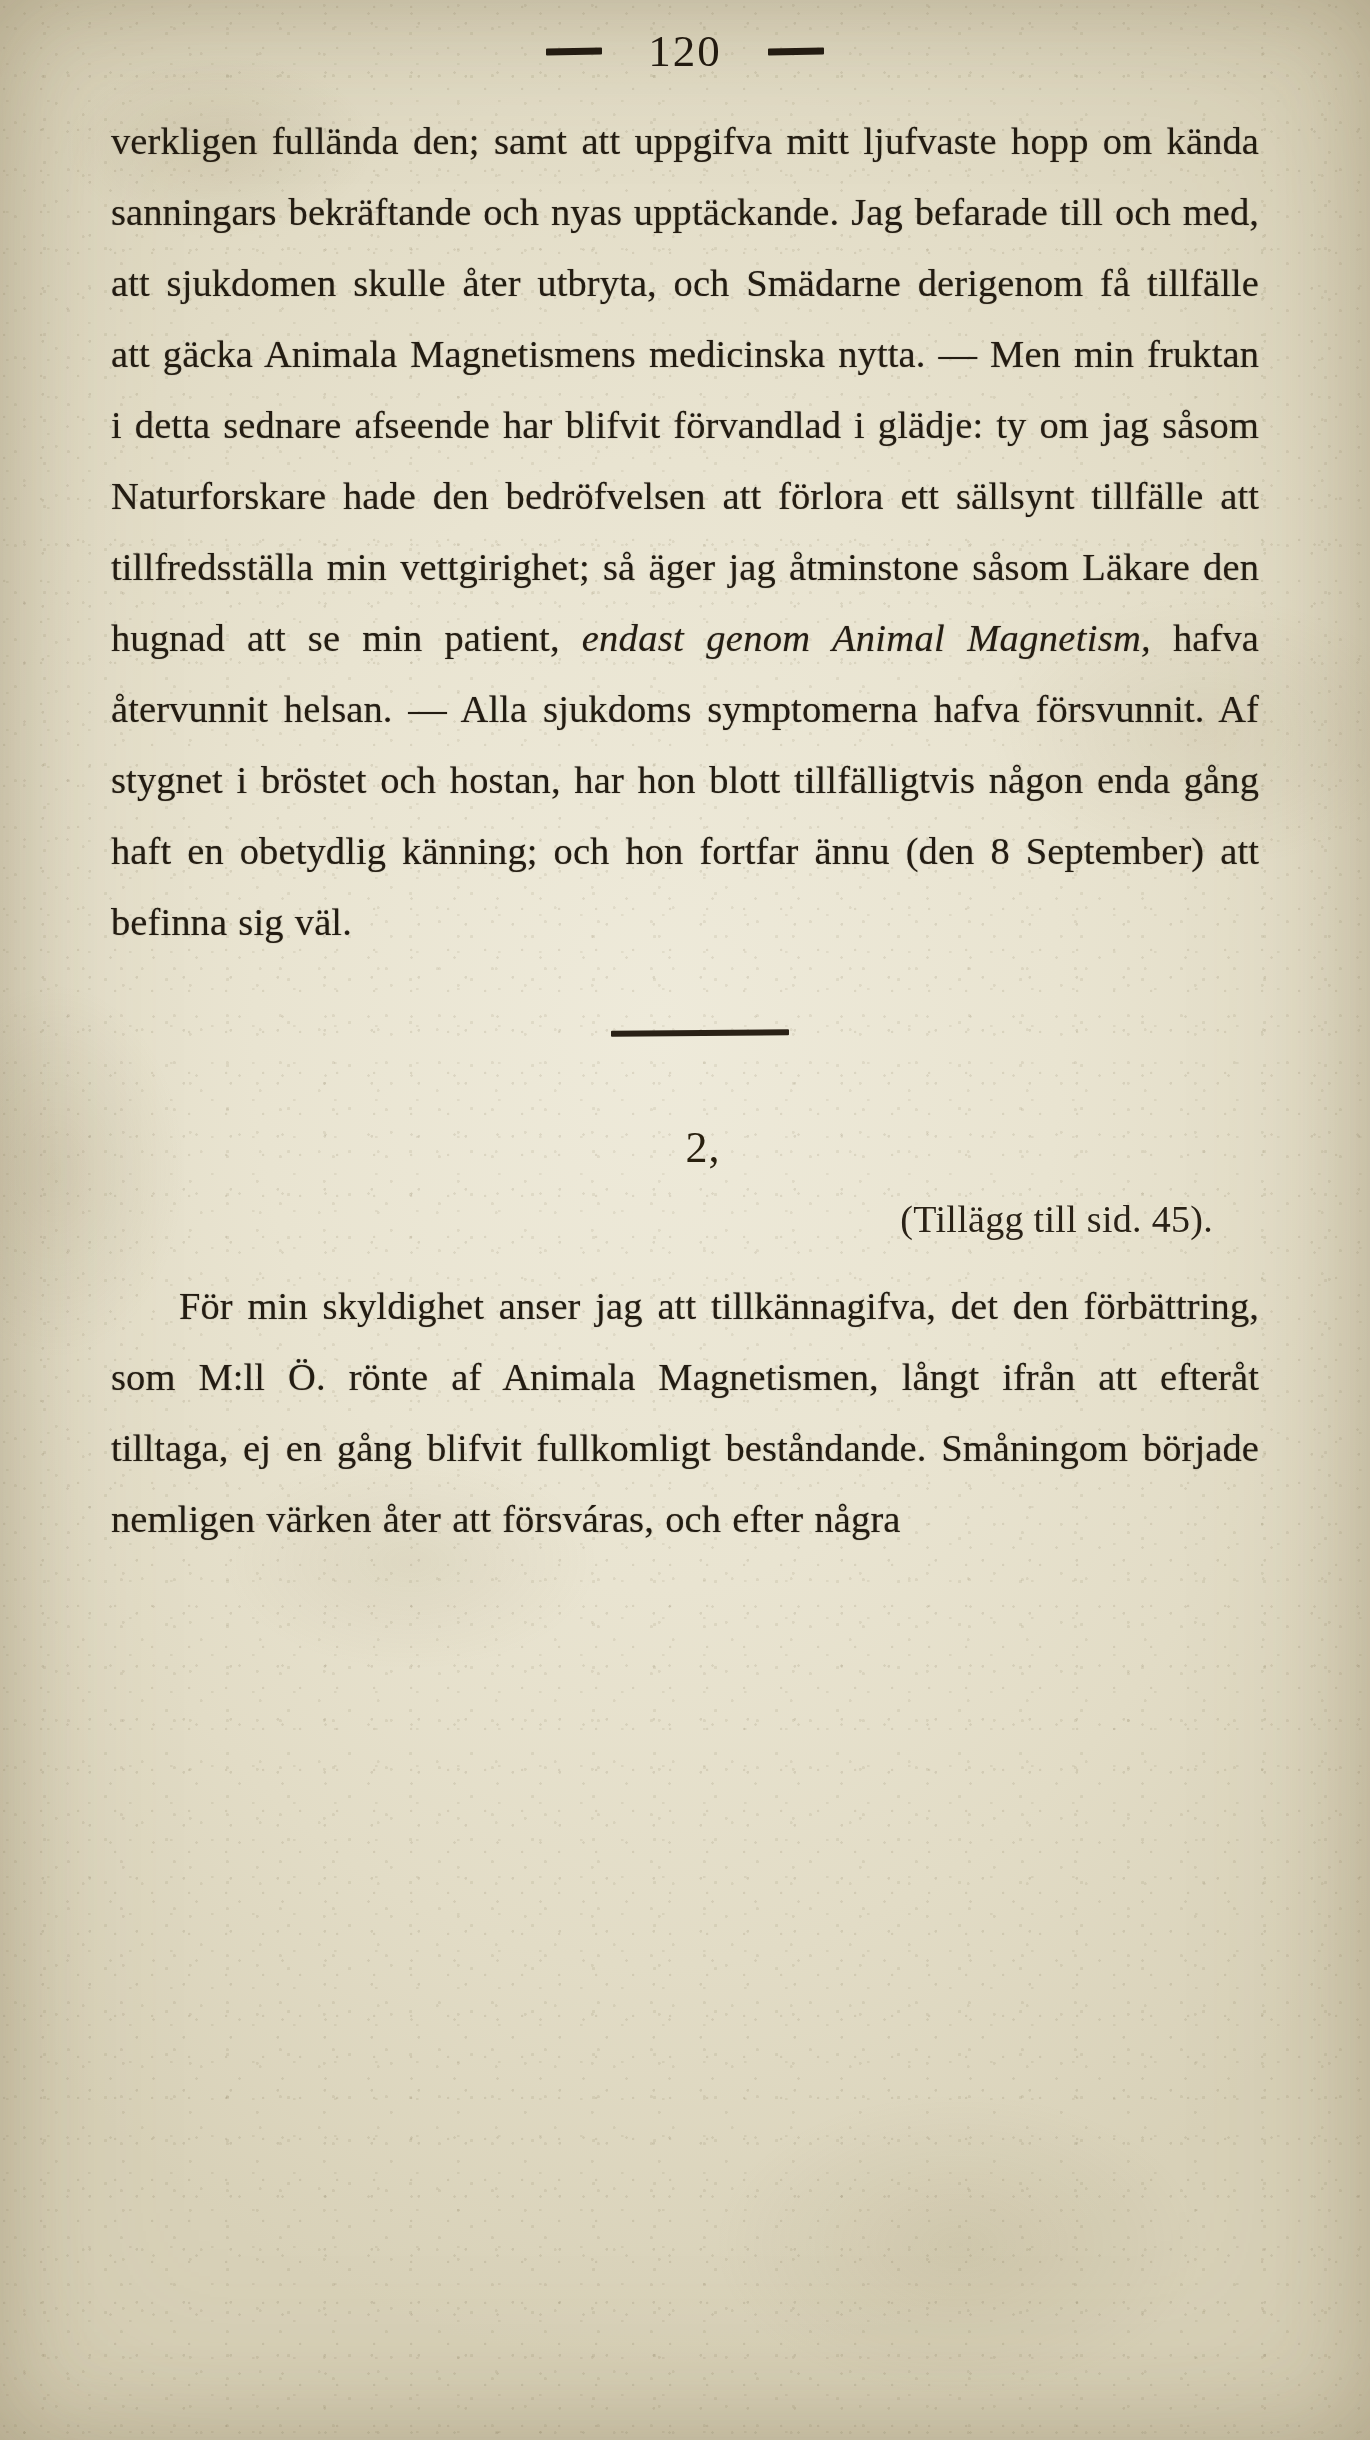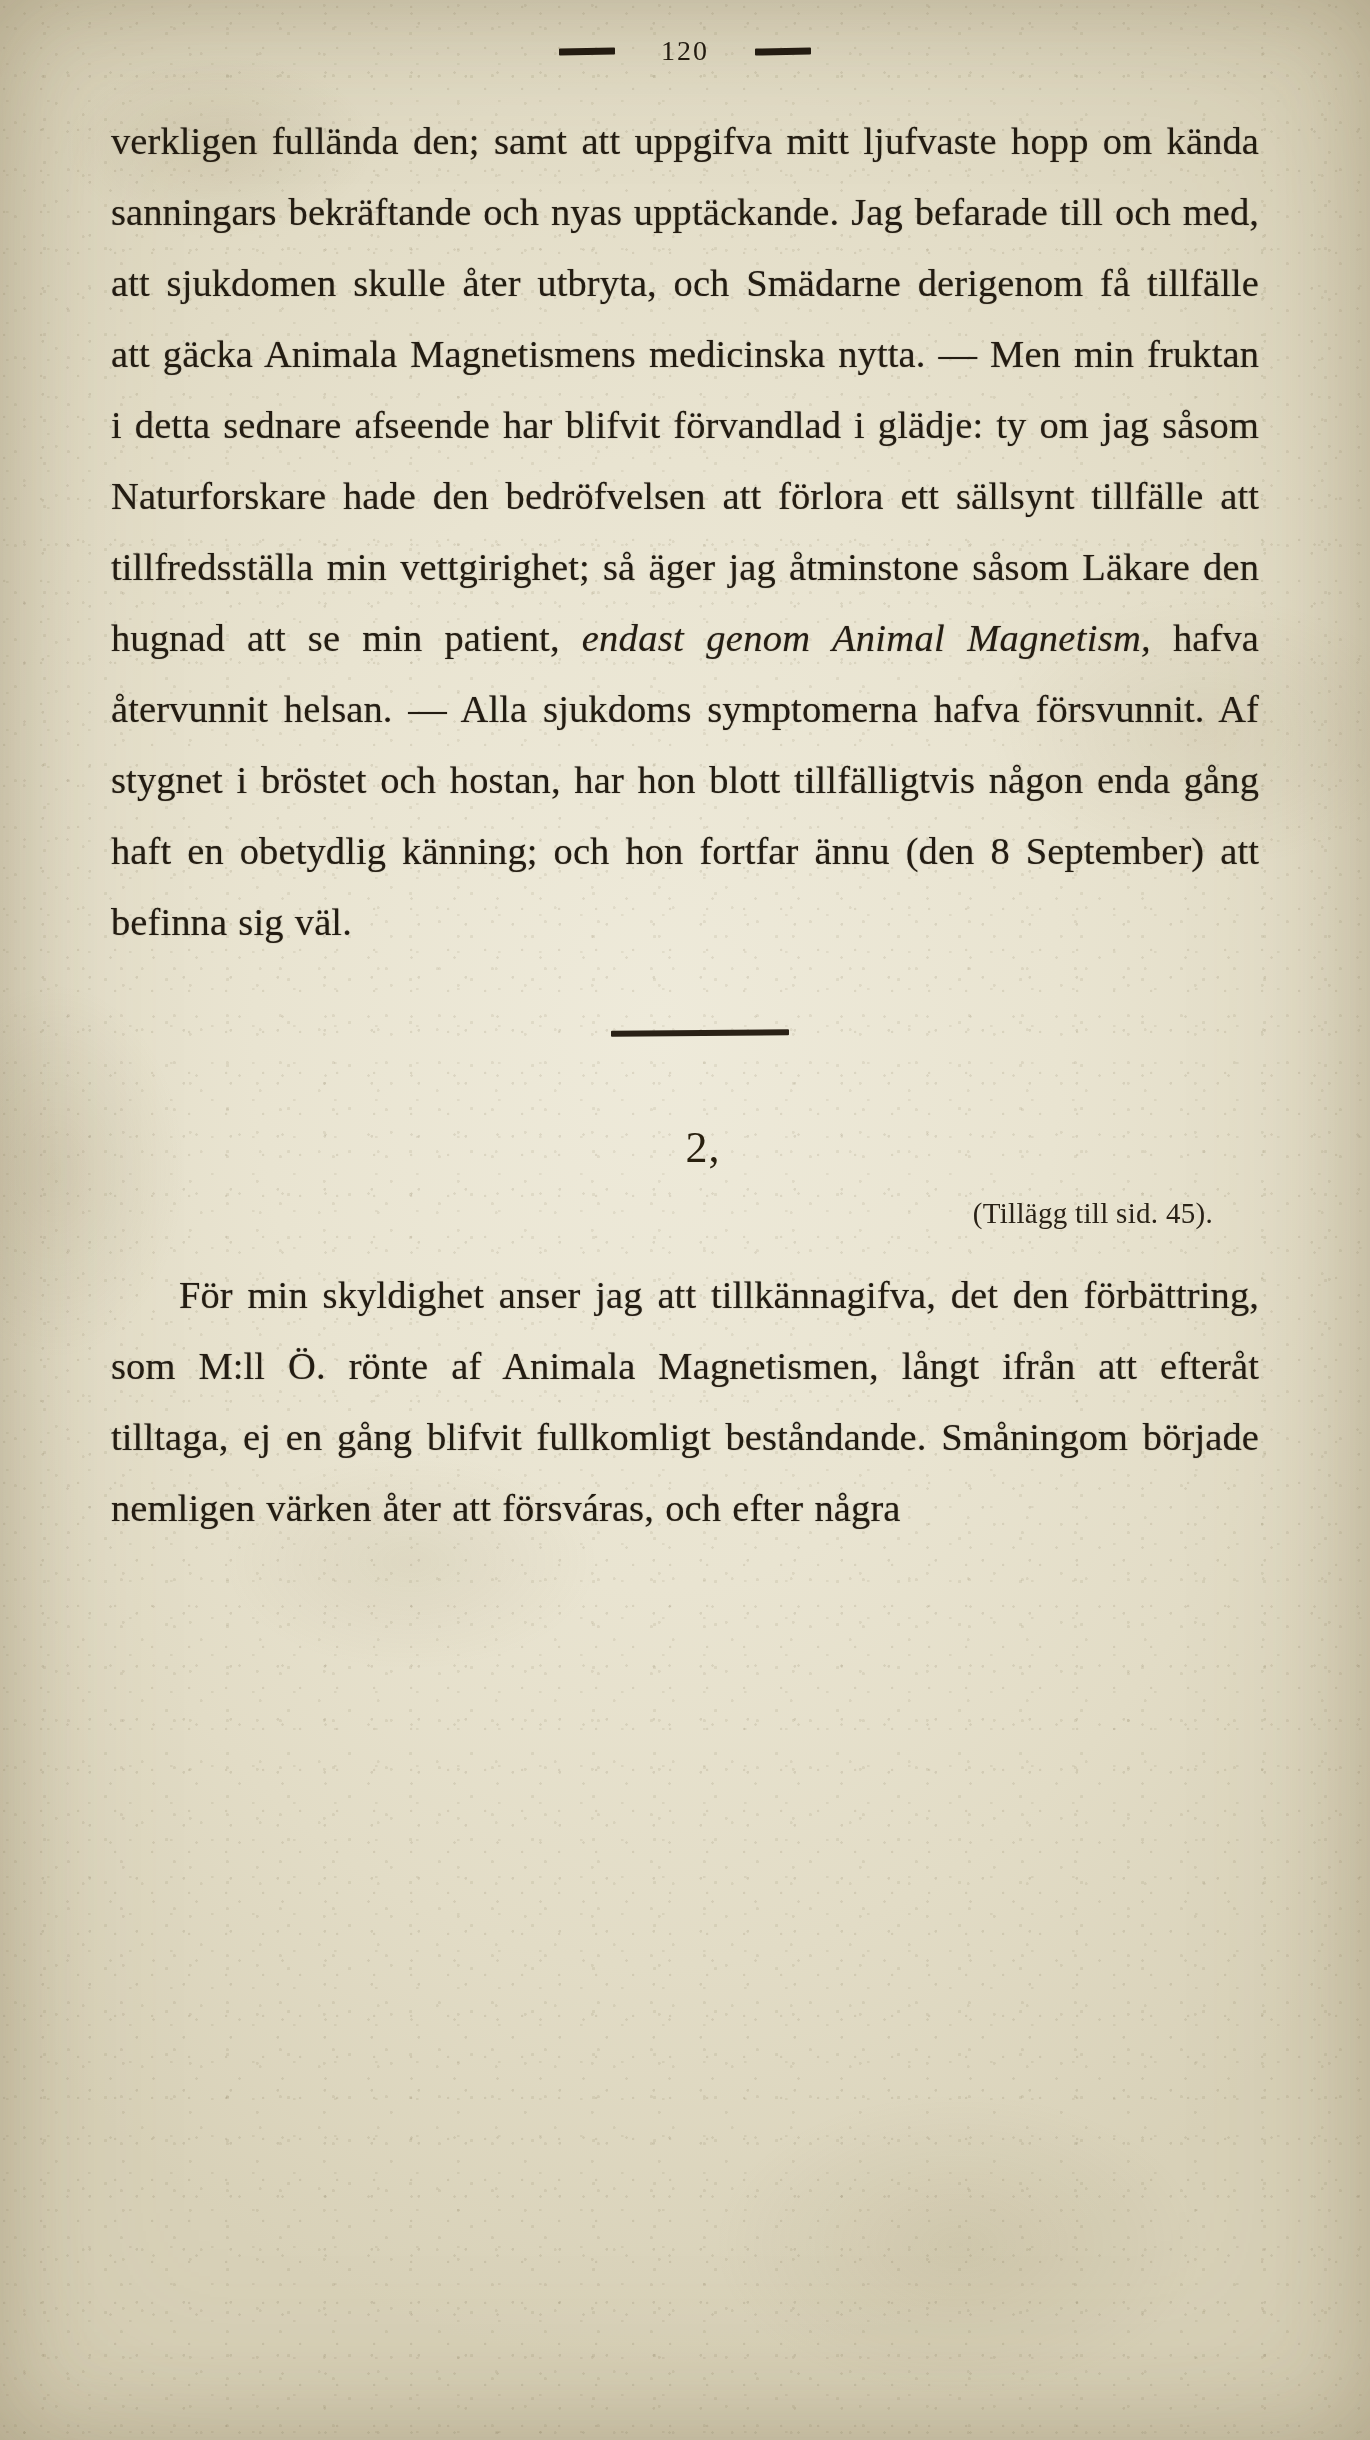--- a/index.html
+++ b/index.html
@@ -70,21 +70,21 @@
   }
   .runhead .dash {
     display: block;
     width: 56px;
     height: 7px;
     background: #241c12;
     border-radius: 1px;
     transform: skewY(-1.2deg);
   }
   .folio {
-    font-size: 28px;
+    font-size: 45px;
     letter-spacing: 2px;
     font-weight: 400;
     color: #221a10;
     font-family: "Liberation Serif", "DejaVu Serif", serif;
   }
 
   
   .textblock {
     margin: 0 auto;
     width: 1256px;
@@ -129,21 +129,21 @@
     font-size: 44px;
     margin-top: 86px;
     letter-spacing: 1px;
     color: #29200f;
     margin-left: 36px;
   }
 
   
   .caption {
     text-align: right;
-    font-size: 29px;
+    font-size: 38px;
     margin-top: 24px;
     padding-right: 46px;
     color: #2a2217;
     letter-spacing: .3px;
   }
 
   .indent { display: inline-block; width: 68px; }
 </style>
 </head>
 <body>

